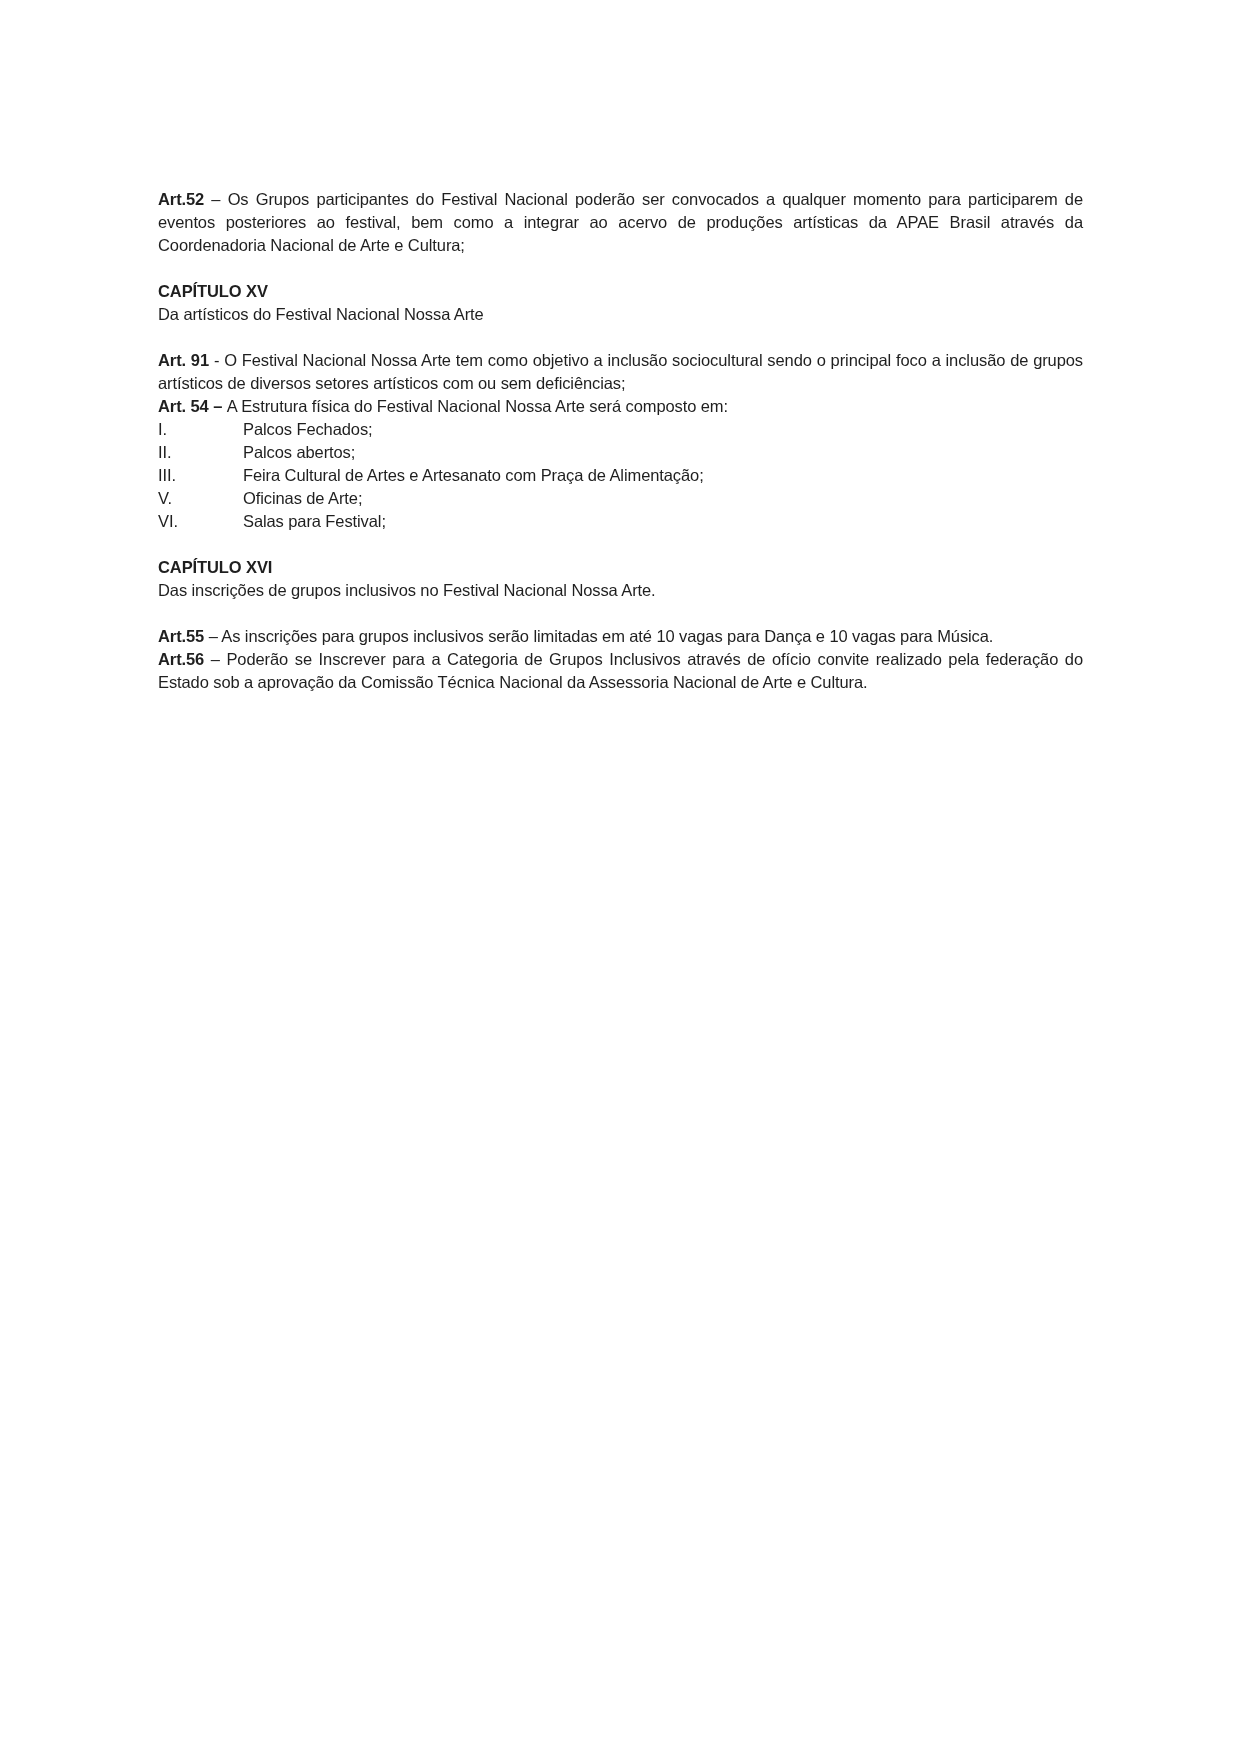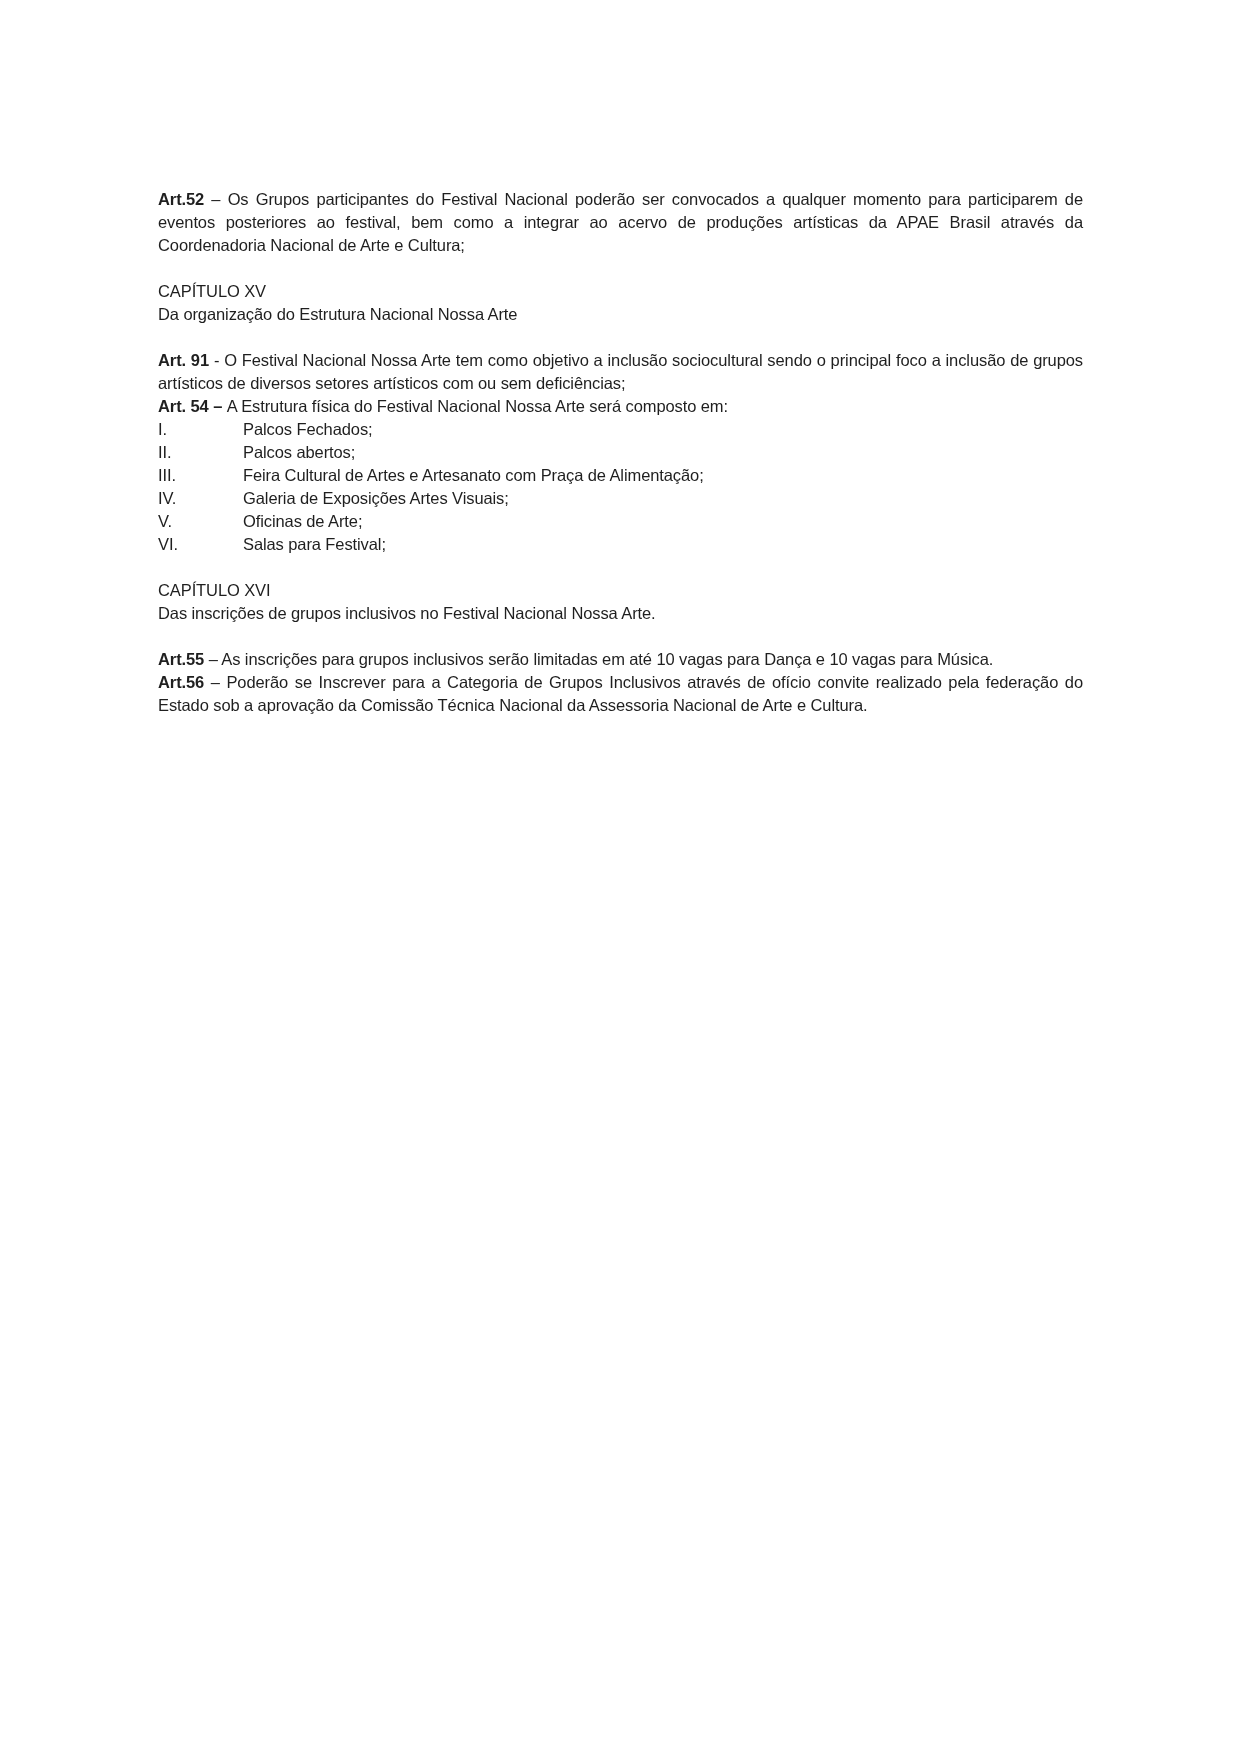--- a/index.html
+++ b/index.html
@@ -30,21 +30,21 @@
   .justify {
     text-align: justify;
   }
   .bold {
     font-weight: bold;
   }
   .gap-after {
     margin-bottom: 23px;
   }
   .chapter-title {
-    font-weight: normal;
+    font-weight: bold;
   }
   .rlist {
     margin: 0 0 23px 0;
   }
   .rlist-row {
     display: flex;
   }
   .rlist-num {
     flex: 0 0 65px;
   }
@@ -54,42 +54,38 @@
   }
 </style>
 </head>
 <body>
 
 <div class="page">
 
   <p class="justify gap-after"><span class="bold">Art.52</span><span> – Os Grupos participantes do Festival Nacional poderão ser convocados a qualquer momento para participarem de eventos posteriores ao festival, bem como a integrar ao acervo de produções artísticas da APAE Brasil através da Coordenadoria Nacional de Arte e Cultura;</span></p>
 
   <p class="chapter-title">CAPÍTULO XV</p>
-  <p class="gap-after">Da organização do Estrutura Nacional Nossa Arte</p>
+  <p class="gap-after">Da artísticos do Festival Nacional Nossa Arte</p>
 
   <p class="justify"><span class="bold">Art. 91</span><span> - O Festival Nacional Nossa Arte tem como objetivo a inclusão sociocultural sendo o principal foco a inclusão de grupos artísticos de diversos setores artísticos com ou sem deficiências;</span></p>
 
   <p><span class="bold">Art. 54 – </span><span>A Estrutura física do Festival Nacional Nossa Arte será composto em:</span></p>
 
   <div class="rlist">
     <div class="rlist-row">
       <span class="rlist-num">I.</span>
       <span class="rlist-text">Palcos Fechados;</span>
     </div>
     <div class="rlist-row">
       <span class="rlist-num">II.</span>
       <span class="rlist-text">Palcos abertos;</span>
     </div>
     <div class="rlist-row">
       <span class="rlist-num">III.</span>
       <span class="rlist-text">Feira Cultural de Artes e Artesanato com Praça de Alimentação;</span>
-    </div>
-    <div class="rlist-row">
-      <span class="rlist-num">IV.</span>
-      <span class="rlist-text">Galeria de Exposições Artes Visuais;</span>
     </div>
     <div class="rlist-row">
       <span class="rlist-num">V.</span>
       <span class="rlist-text">Oficinas de Arte;</span>
     </div>
     <div class="rlist-row">
       <span class="rlist-num">VI.</span>
       <span class="rlist-text">Salas para Festival;</span>
     </div>
   </div>

